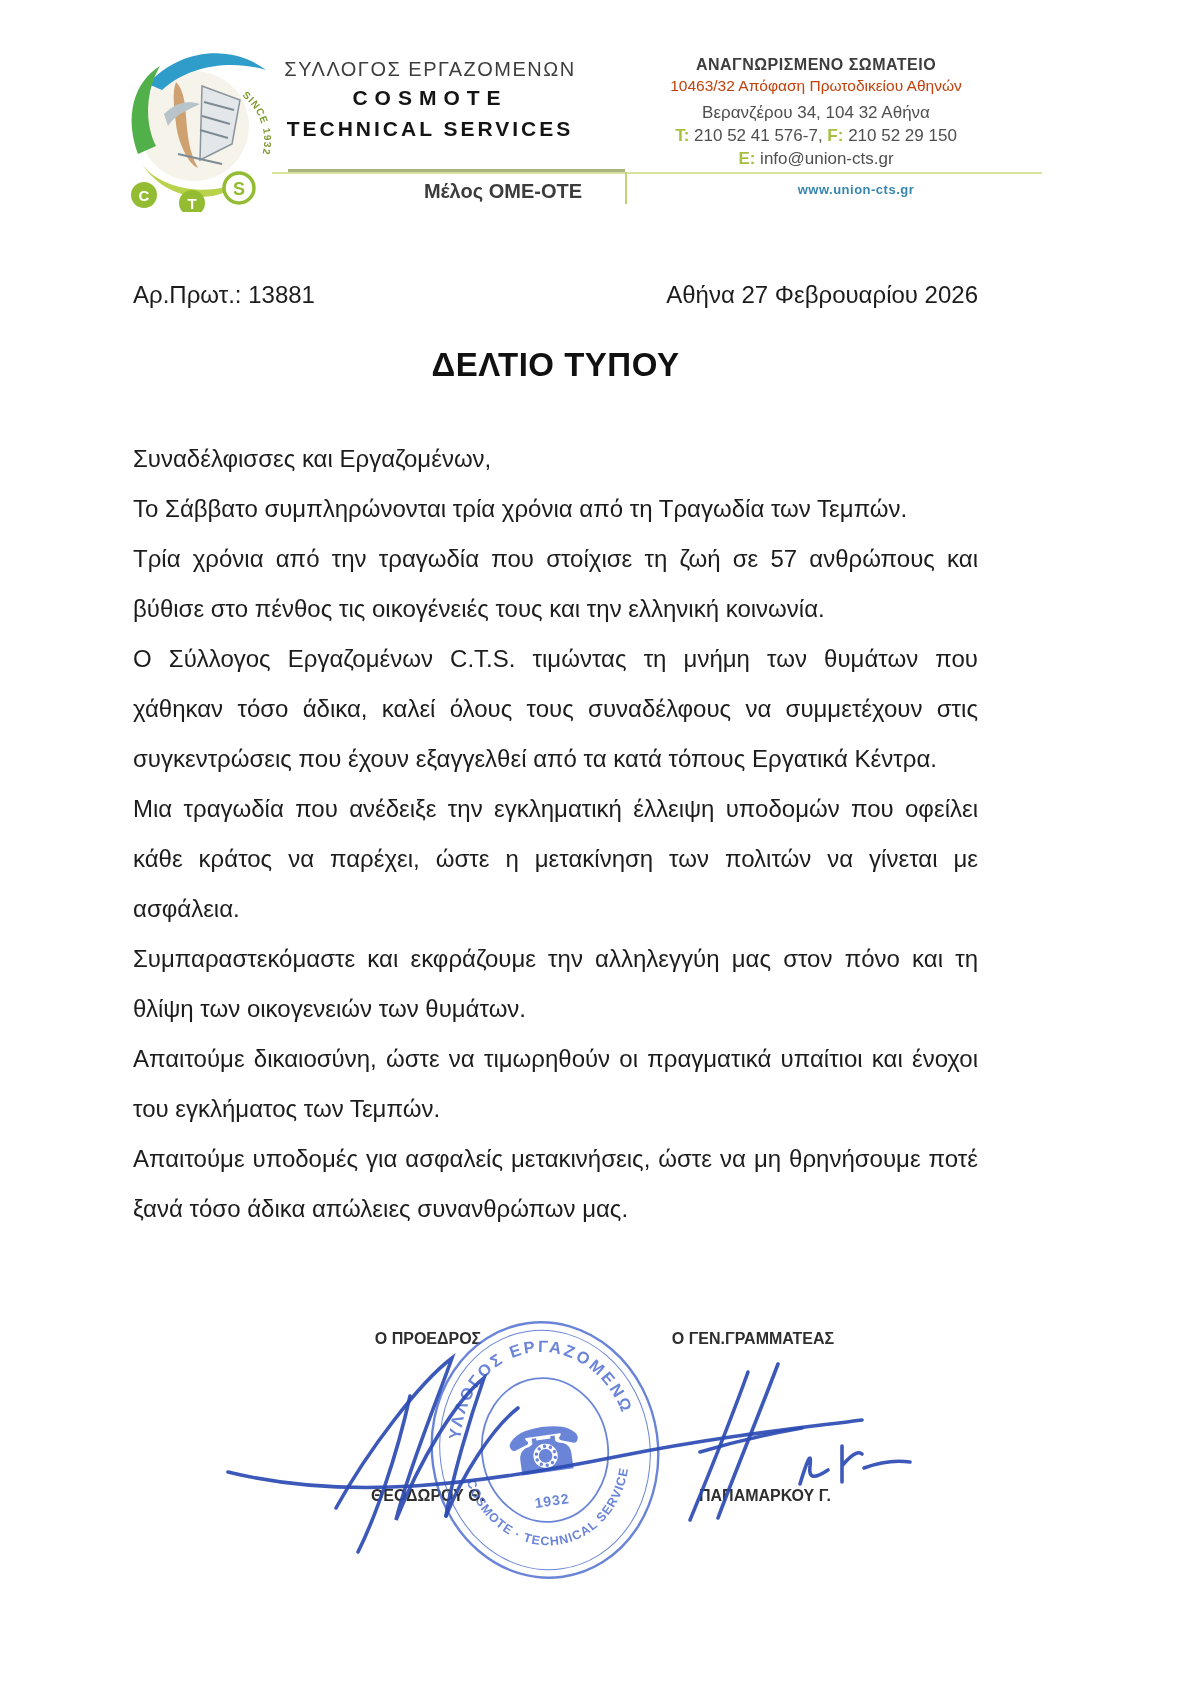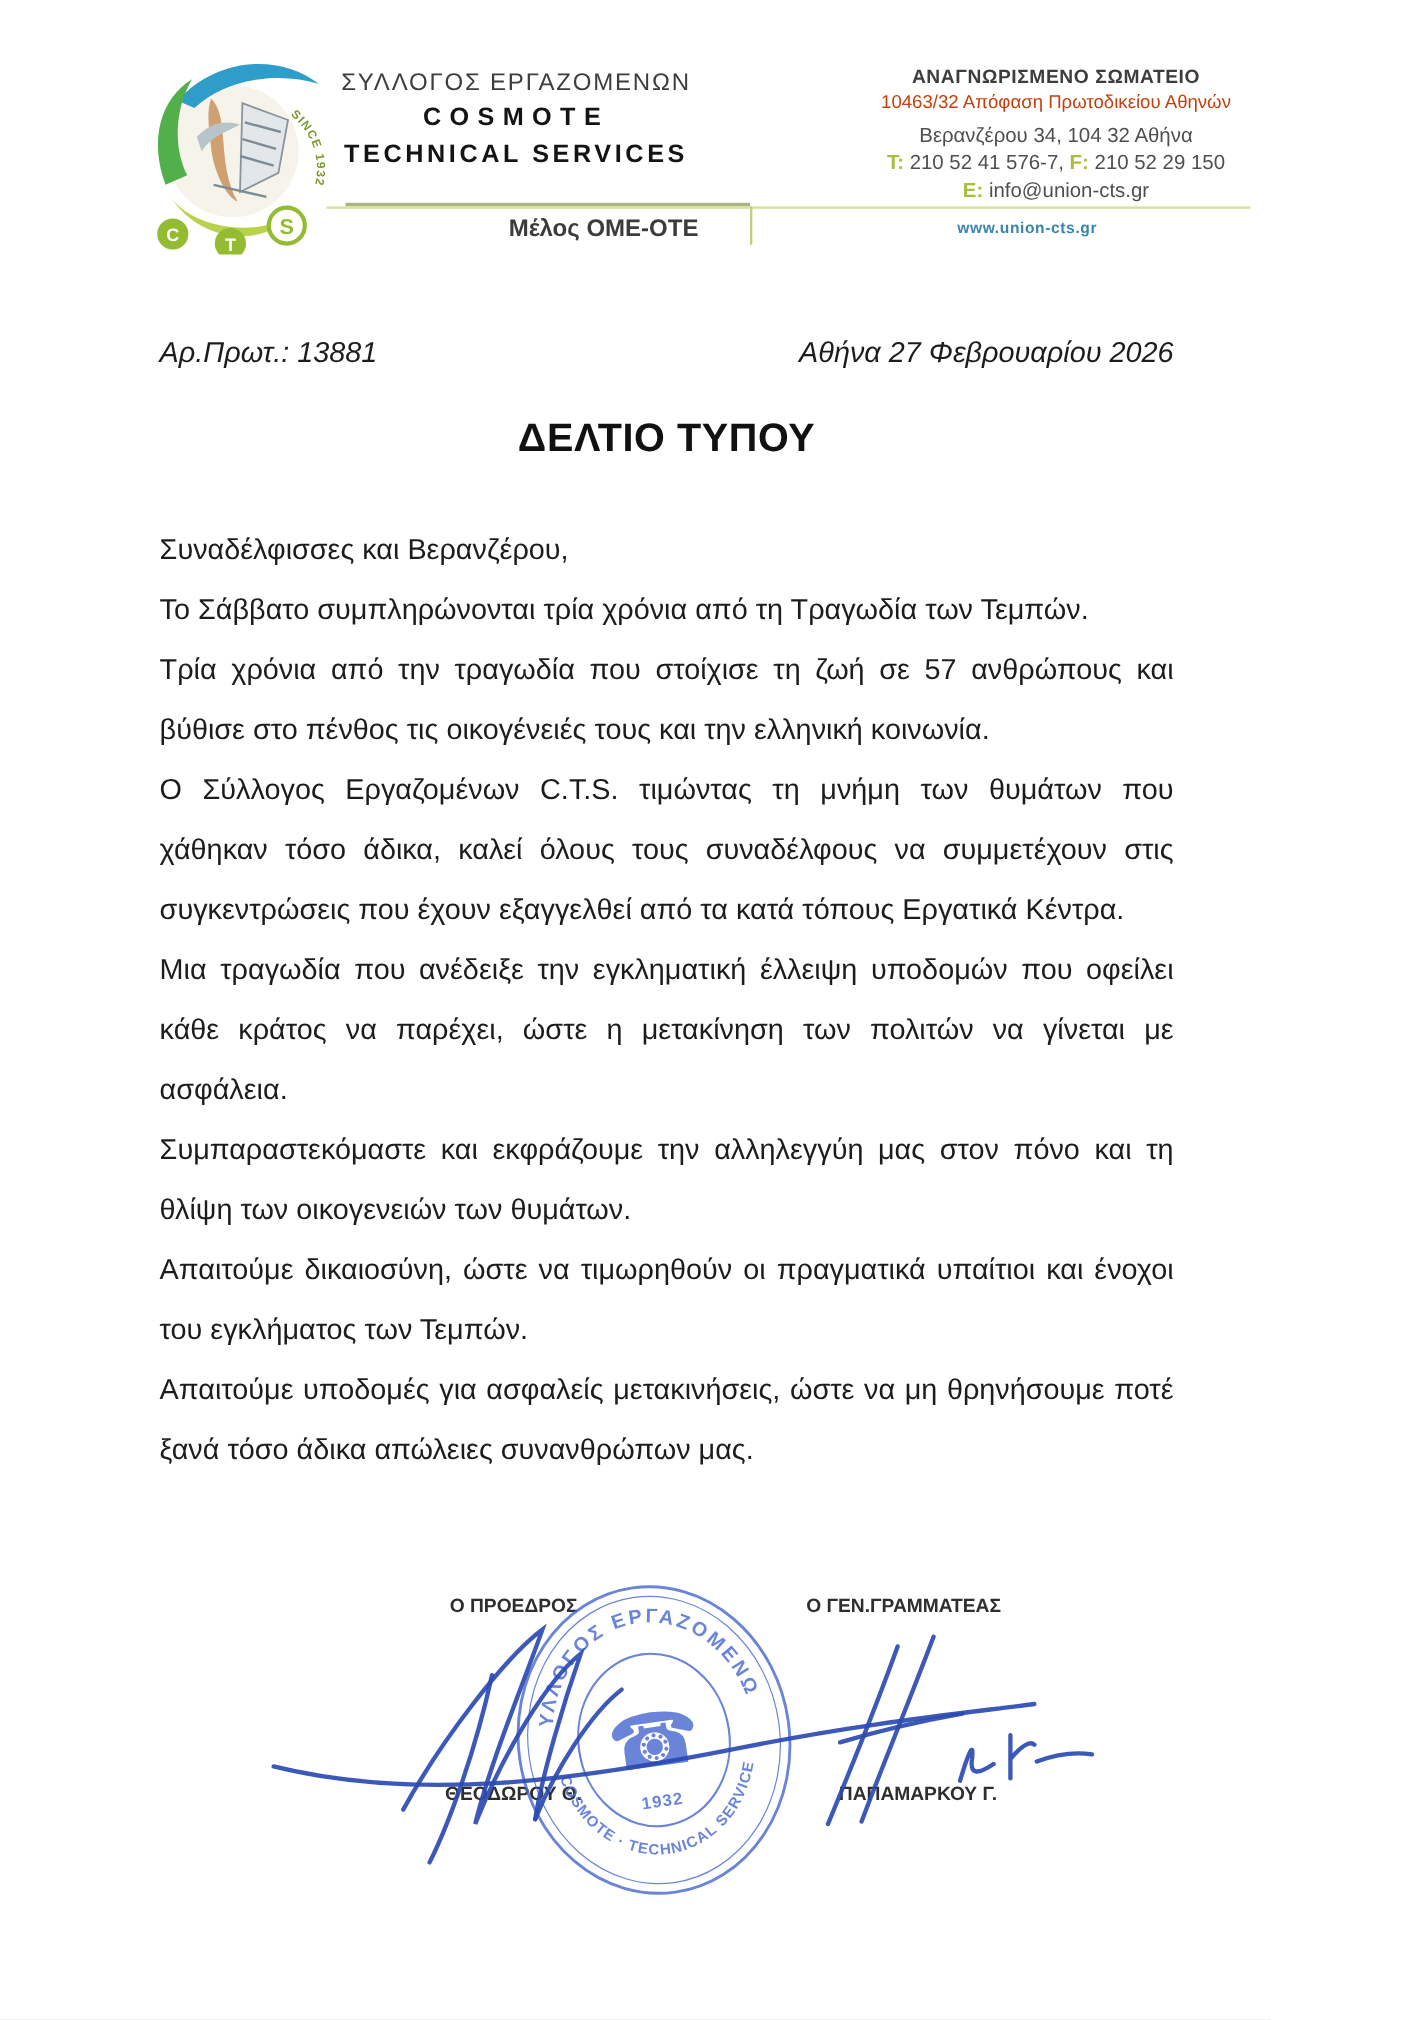--- a/index.html
+++ b/index.html
@@ -10,37 +10,37 @@
     background:#ffffff;
     font-family:"Liberation Sans", sans-serif;
     overflow:hidden;
   }
   
   .logo-box{position:absolute;left:118px;top:44px;width:158px;height:168px;}
   .org-block{position:absolute;left:278px;top:58px;width:304px;text-align:center;}
   .org-line1{font-size:20px;color:#3d3d3d;letter-spacing:1.5px;white-space:nowrap;}
   .org-line2{font-size:21px;font-weight:bold;color:#141414;letter-spacing:7px;margin-top:5px;white-space:nowrap;}
   .org-line3{font-size:21px;font-weight:bold;color:#141414;letter-spacing:3px;margin-top:7px;white-space:nowrap;}
-  .contact-block{position:absolute;left:684px;top:56px;width:392px;text-align:center;color:#595959;}
+  .contact-block{position:absolute;left:620px;top:56px;width:392px;text-align:center;color:#595959;}
   .contact-title{font-size:16px;font-weight:bold;color:#3d3d3d;letter-spacing:0.5px;}
   .contact-sub{font-size:15.5px;margin-top:3px;color:#c2410c;}
   .contact-addr{font-size:17px;margin-top:8px;color:#4f4f4f;}
   .contact-tf{font-size:17px;margin-top:3px;color:#4f4f4f;white-space:nowrap;}
   .contact-em{font-size:17px;margin-top:3px;color:#4f4f4f;}
   .green-label{color:#a6bf3f;font-weight:bold;}
   .rule-light{position:absolute;left:272px;top:172px;width:770px;height:2px;background:#d8e29a;}
   .rule-dark{position:absolute;left:288px;top:169px;width:337px;height:3px;background:#a9b483;}
   .rule-vert{position:absolute;left:625px;top:172px;width:2px;height:32px;background:#c2cf7d;}
   .member-line{position:absolute;left:278px;top:180px;width:304px;text-align:right;
     font-size:20px;font-weight:bold;color:#3c3c3c;}
   .website-line{position:absolute;left:660px;top:182px;width:392px;text-align:center;
     font-size:13px;font-weight:bold;color:#3786ad;letter-spacing:0.5px;}
   
   .meta-row{position:absolute;left:133px;top:281px;width:845px;display:flex;justify-content:space-between;
-    font-size:24px;color:#1c1c1c;font-style:italic;}
+    font-size:24px;color:#1c1c1c;}
   .doc-title{position:absolute;left:133px;top:346px;width:845px;text-align:center;
     font-size:33px;font-weight:bold;color:#111;letter-spacing:0.5px;}
   .paragraphs{position:absolute;left:133px;top:434px;width:845px;}
   .paragraphs p{margin:0;font-size:24px;line-height:50px;color:#1c1c1c;text-align:justify;}
   
   .sig-label,.sig-name{position:absolute;font-size:16px;font-weight:bold;color:#2e2e2e;text-align:center;z-index:1;}
   .sig-label.president{left:328px;top:1330px;width:200px;}
   .sig-label.secretary{left:638px;top:1330px;width:230px;}
   .sig-name.president{left:328px;top:1487px;width:200px;}
   .sig-name.secretary{left:650px;top:1487px;width:230px;}
@@ -110,21 +110,21 @@
   <div class="website-line">www.union-cts.gr</div>
 
   <div class="meta-row">
     <span>Αρ.Πρωτ.: 13881</span>
     <span>Αθήνα 27 Φεβρουαρίου 2026</span>
   </div>
 
   <div class="doc-title">ΔΕΛΤΙΟ ΤΥΠΟΥ</div>
 
   <div class="paragraphs">
-    <p>Συναδέλφισσες και Βερανζέρου,</p>
+    <p>Συναδέλφισσες και Εργαζομένων,</p>
     <p>Το Σάββατο συμπληρώνονται τρία χρόνια από τη Τραγωδία των Τεμπών.</p>
     <p>Τρία χρόνια από την τραγωδία που στοίχισε τη ζωή σε 57 ανθρώπους και βύθισε στο πένθος τις οικογένειές τους και την ελληνική κοινωνία.</p>
     <p>Ο Σύλλογος Εργαζομένων C.T.S. τιμώντας τη μνήμη των θυμάτων που χάθηκαν τόσο άδικα, καλεί όλους τους συναδέλφους να συμμετέχουν στις συγκεντρώσεις που έχουν εξαγγελθεί από τα κατά τόπους Εργατικά Κέντρα.</p>
     <p>Μια τραγωδία που ανέδειξε την εγκληματική έλλειψη υποδομών που οφείλει κάθε κράτος να παρέχει, ώστε η μετακίνηση των πολιτών να γίνεται με ασφάλεια.</p>
     <p>Συμπαραστεκόμαστε και εκφράζουμε την αλληλεγγύη μας στον πόνο και τη θλίψη των οικογενειών των θυμάτων.</p>
     <p>Απαιτούμε δικαιοσύνη, ώστε να τιμωρηθούν οι πραγματικά υπαίτιοι και ένοχοι του εγκλήματος των Τεμπών.</p>
     <p>Απαιτούμε υποδομές για ασφαλείς μετακινήσεις, ώστε να μη θρηνήσουμε ποτέ ξανά τόσο άδικα απώλειες συνανθρώπων μας.</p>
   </div>
 
   <div class="sig-label president">Ο ΠΡΟΕΔΡΟΣ</div>

